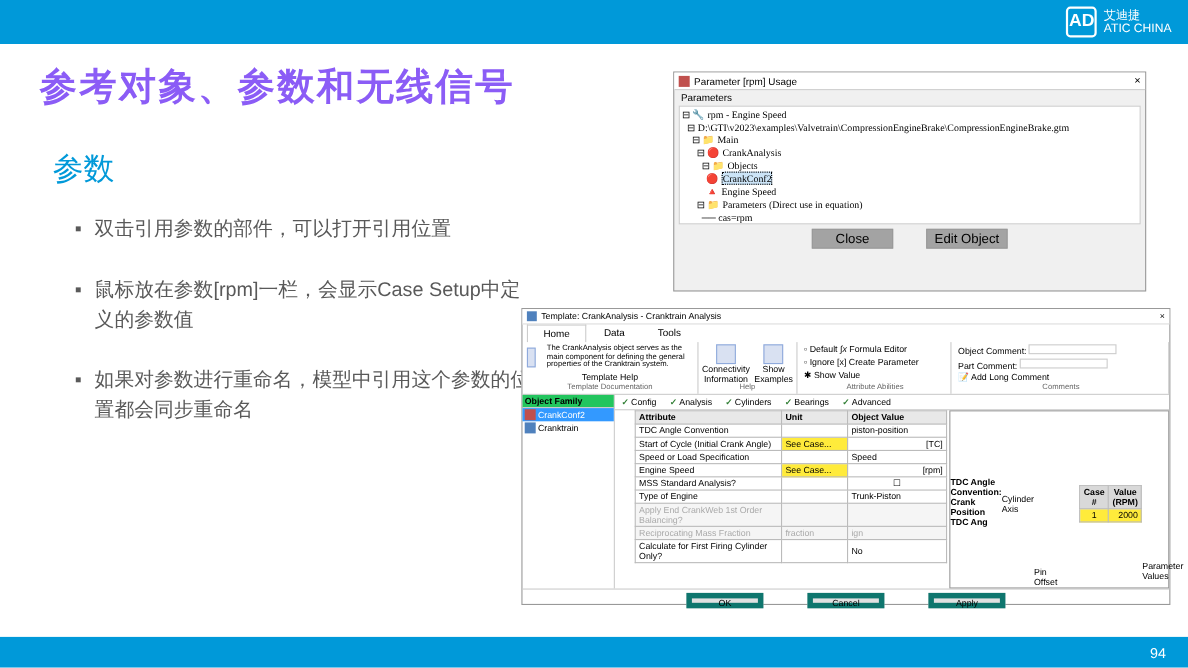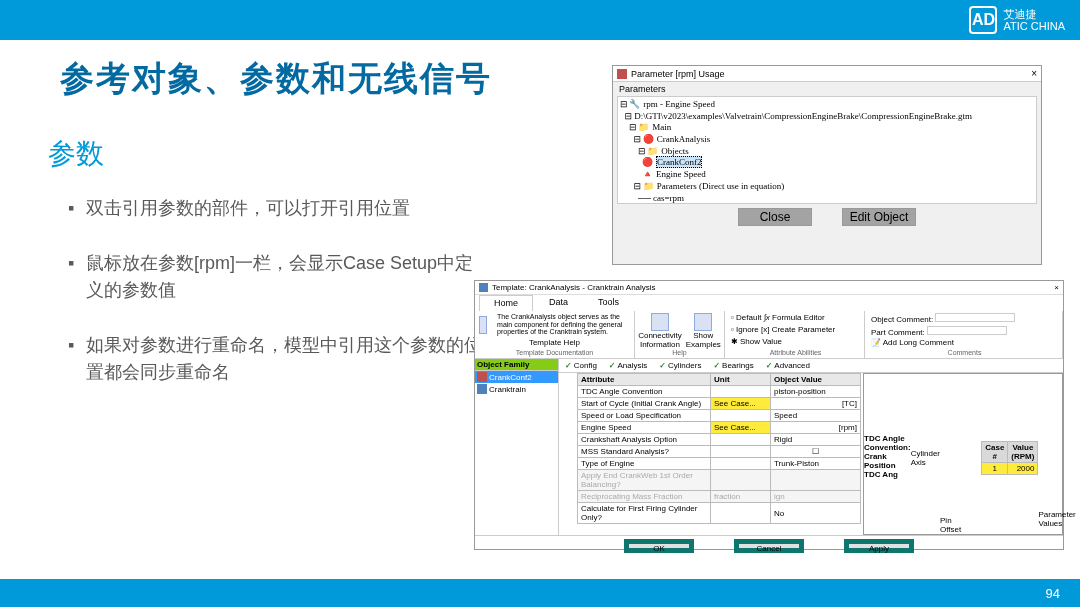--- a/index.html
+++ b/index.html
@@ -1,21 +1,21 @@
 <!DOCTYPE html>
 <html><head>
 <meta charset="utf-8">
 <style>
 * { margin: 0; padding: 0; box-sizing: border-box; }
 body { font-family: "Microsoft YaHei", sans-serif; width: 1080px; height: 607px; position: relative; background: #fff; overflow: hidden; }
 .topbar { height: 40px; background: #0099d9; display: flex; justify-content: flex-end; align-items: center; padding-right: 15px; }
 .logo { display: flex; align-items: center; gap: 6px; color: #fff; }
 .logo-ico { width: 28px; height: 28px; border: 2px solid #fff; border-radius: 4px; display: flex; align-items: center; justify-content: center; font-weight: bold; font-size: 16px; }
 .logo-txt { font-size: 11px; line-height: 1.1; }
-.title { position: absolute; left: 60px; top: 56px; font-size: 34px; font-weight: bold; color: #0369a1; letter-spacing: 2px; }
+.title { position: absolute; left: 36px; top: 56px; font-size: 34px; font-weight: bold; color: #8b5cf6; letter-spacing: 2px; }
 .subtitle { position: absolute; left: 48px; top: 135px; font-size: 28px; color: #0099d9; }
 .bullets { position: absolute; left: 68px; top: 195px; width: 420px; }
 .bullets li { list-style: none; font-size: 18px; color: #595959; margin-bottom: 28px; position: relative; padding-left: 18px; line-height: 1.5; }
 .bullets li::before { content: "▪"; position: absolute; left: 0; color: #595959; }
 .bottombar { position: absolute; left: 0; right: 0; bottom: 0; height: 28px; background: #0099d9; color: #fff; display: flex; justify-content: flex-end; align-items: center; padding-right: 20px; font-size: 13px; }
 
 
 .dlg1 { position: absolute; left: 612px; top: 65px; width: 430px; height: 200px; border: 1px solid #999; background: #f0f0f0; font-size: 9px; }
 .dlg1-titlebar { height: 16px; background: #fff; border-bottom: 1px solid #ccc; display: flex; align-items: center; padding: 0 4px; }
 .dlg1-titlebar .ico { width: 10px; height: 10px; background: #c0504d; margin-right: 4px; }
@@ -37,21 +37,21 @@
 .menutabs .mtab { padding: 2px 14px; font-size: 9px; }
 .menutabs .active { border: 1px solid #ccc; border-bottom: none; background: #fff; }
 .ribbon { height: 48px; border-bottom: 1px solid #ccc; display: flex; font-size: 8px; }
 .rgroup { border-right: 1px solid #ccc; display: flex; flex-direction: column; align-items: center; justify-content: space-between; padding: 2px 4px; }
 .rgroup-lbl { font-size: 7px; color: #666; }
 .rrow { display: flex; gap: 4px; align-items: center; }
 .rico { width: 18px; height: 18px; background: #d9e1f2; border: 1px solid #8faadc; }
 .desc-txt { font-size: 7px; line-height: 1.1; }
 .midsplit { display: flex; height: 176px; }
 .leftpane { width: 84px; border-right: 1px solid #ccc; }
-.lp-hdr { background: #84cc16; border-bottom: 1px solid #ccc; padding: 1px 2px; font-size: 8px; font-weight: bold; }
+.lp-hdr { background: #22c55e; border-bottom: 1px solid #ccc; padding: 1px 2px; font-size: 8px; font-weight: bold; }
 .lp-item { display: flex; align-items: center; gap: 2px; padding: 1px 2px; }
 .lp-ico { width: 10px; height: 10px; background: #c0504d; }
 .sel { background: #3399ff; color: #fff; }
 .rightpane { flex: 1; display: flex; flex-direction: column; }
 .filtabs { display: flex; height: 14px; border-bottom: 1px solid #ccc; }
 .ftab { padding: 1px 6px; display: flex; align-items: center; gap: 2px; }
 .chk { color: #2e7d32; font-weight: bold; }
 .gridwrap { flex: 1; display: flex; }
 .grid { flex: 1; margin-left: 18px; }
 .grid table { width: 100%; border-collapse: collapse; font-size: 8px; }
@@ -220,25 +220,20 @@
                   <td>Speed or Load Specification</td>
                   <td></td>
                   <td>Speed</td>
                 </tr>
             <tr>
                   <td>Engine Speed</td>
                   <td class="ylw">See Case...</td>
                   <td style="text-align:right">[rpm]</td>
                 </tr>
             <tr>
-                  <td>Crankshaft Analysis Option</td>
-                  <td></td>
-                  <td>Rigid</td>
-                </tr>
-            <tr>
                   <td>MSS Standard Analysis?</td>
                   <td></td>
                   <td style="text-align:center">☐</td>
                 </tr>
             <tr>
                   <td>Type of Engine</td>
                   <td></td>
                   <td>Trunk-Piston</td>
                 </tr>
             <tr class="dis">

